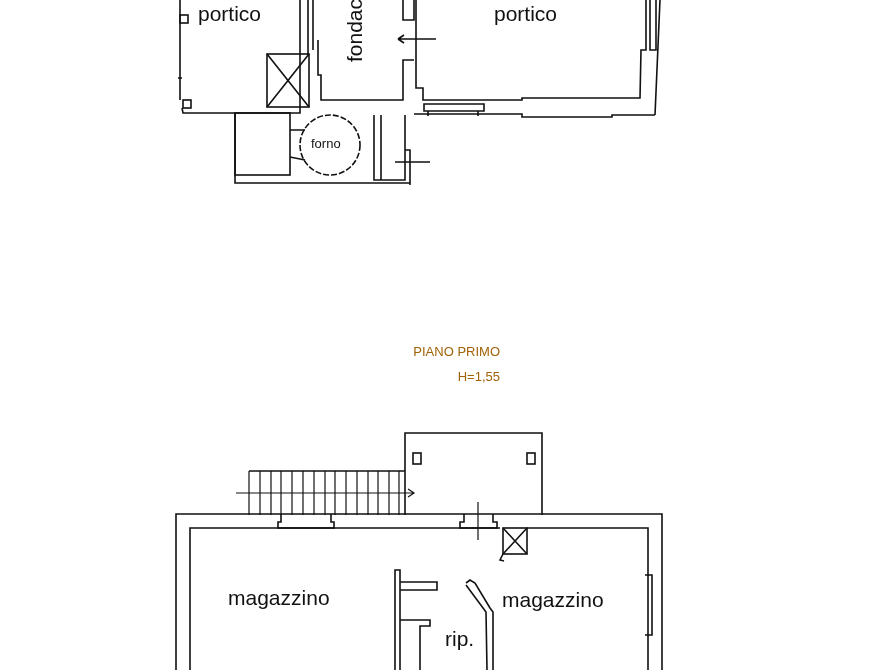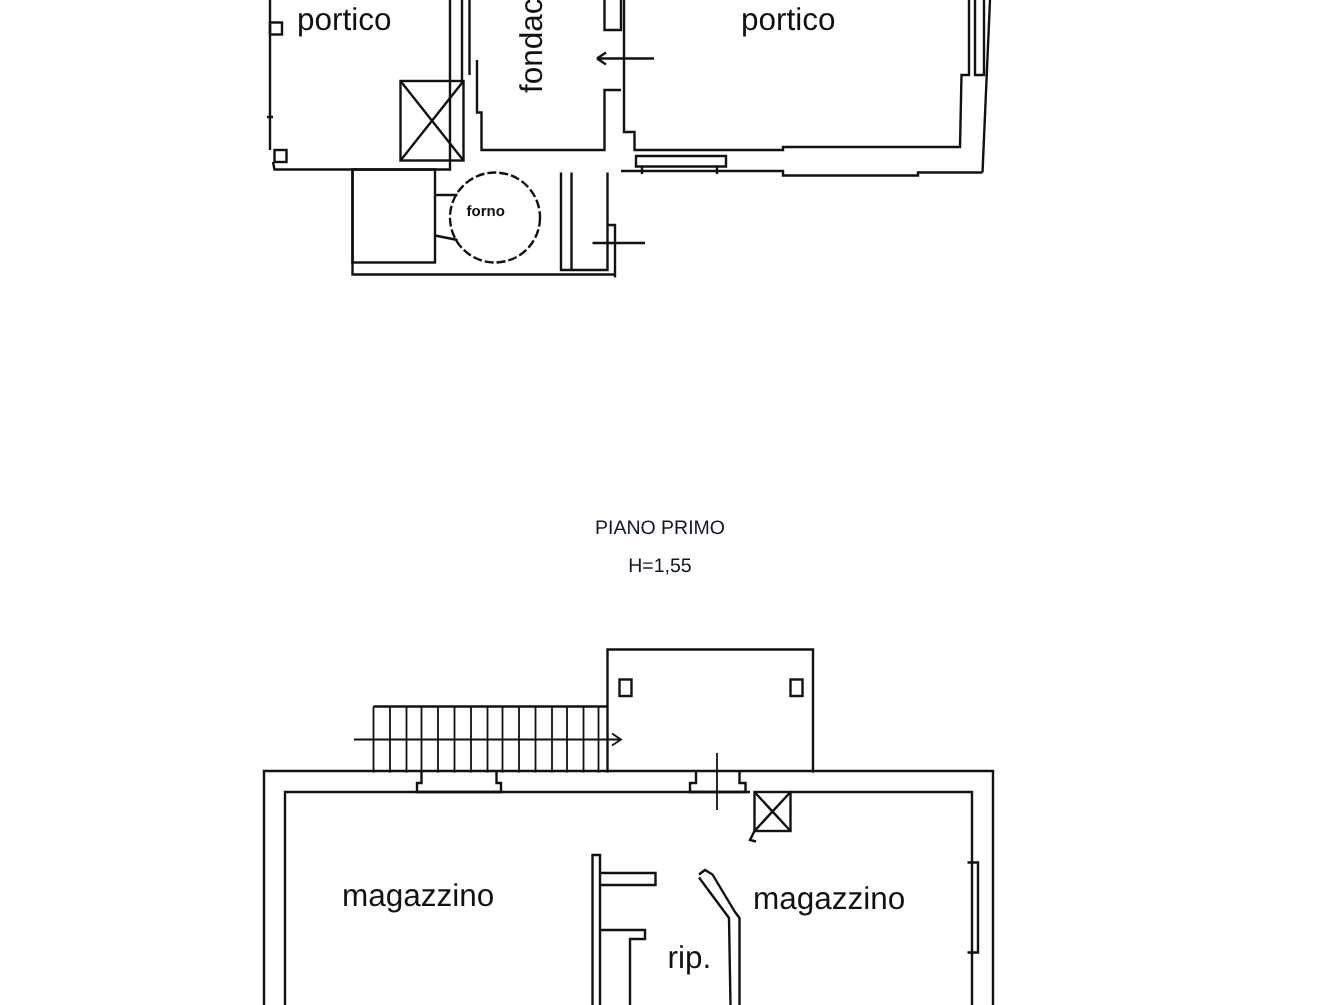--- a/index.html
+++ b/index.html
@@ -1,21 +1,21 @@
 <!DOCTYPE html>
 <html><head>
 <meta charset="utf-8">
 <style>
   html, body { margin:0; padding:0; background:#ffffff; }
   body { width:893px; height:670px; overflow:hidden; position:relative; font-family:"Liberation Sans", sans-serif; }
   svg { position:absolute; left:0; top:0; }
   .lbl { position:absolute; color:#111; white-space:nowrap; font-family:"Liberation Sans", sans-serif; }
   .room { font-size:21px; }
-  .small { font-size:10px;font-weight:bold; }
-  .title { font-size:13px; color:#0f172a; text-align:center; }
+  .small { font-size:13px; }
+  .title { font-size:13px; color:#a16207; text-align:right; }
 </style>
 </head>
 <body>
 
 <svg width="893" height="670" viewBox="0 0 893 670" fill="none" stroke="#111" stroke-width="1.6">
 
   <g>
 
     <path d="M180 0 L180 100 M178 78 L182 78 M182 108 L183 113 L300 113 L300 0"></path>
     <rect x="180" y="15" width="8" height="8"></rect>

